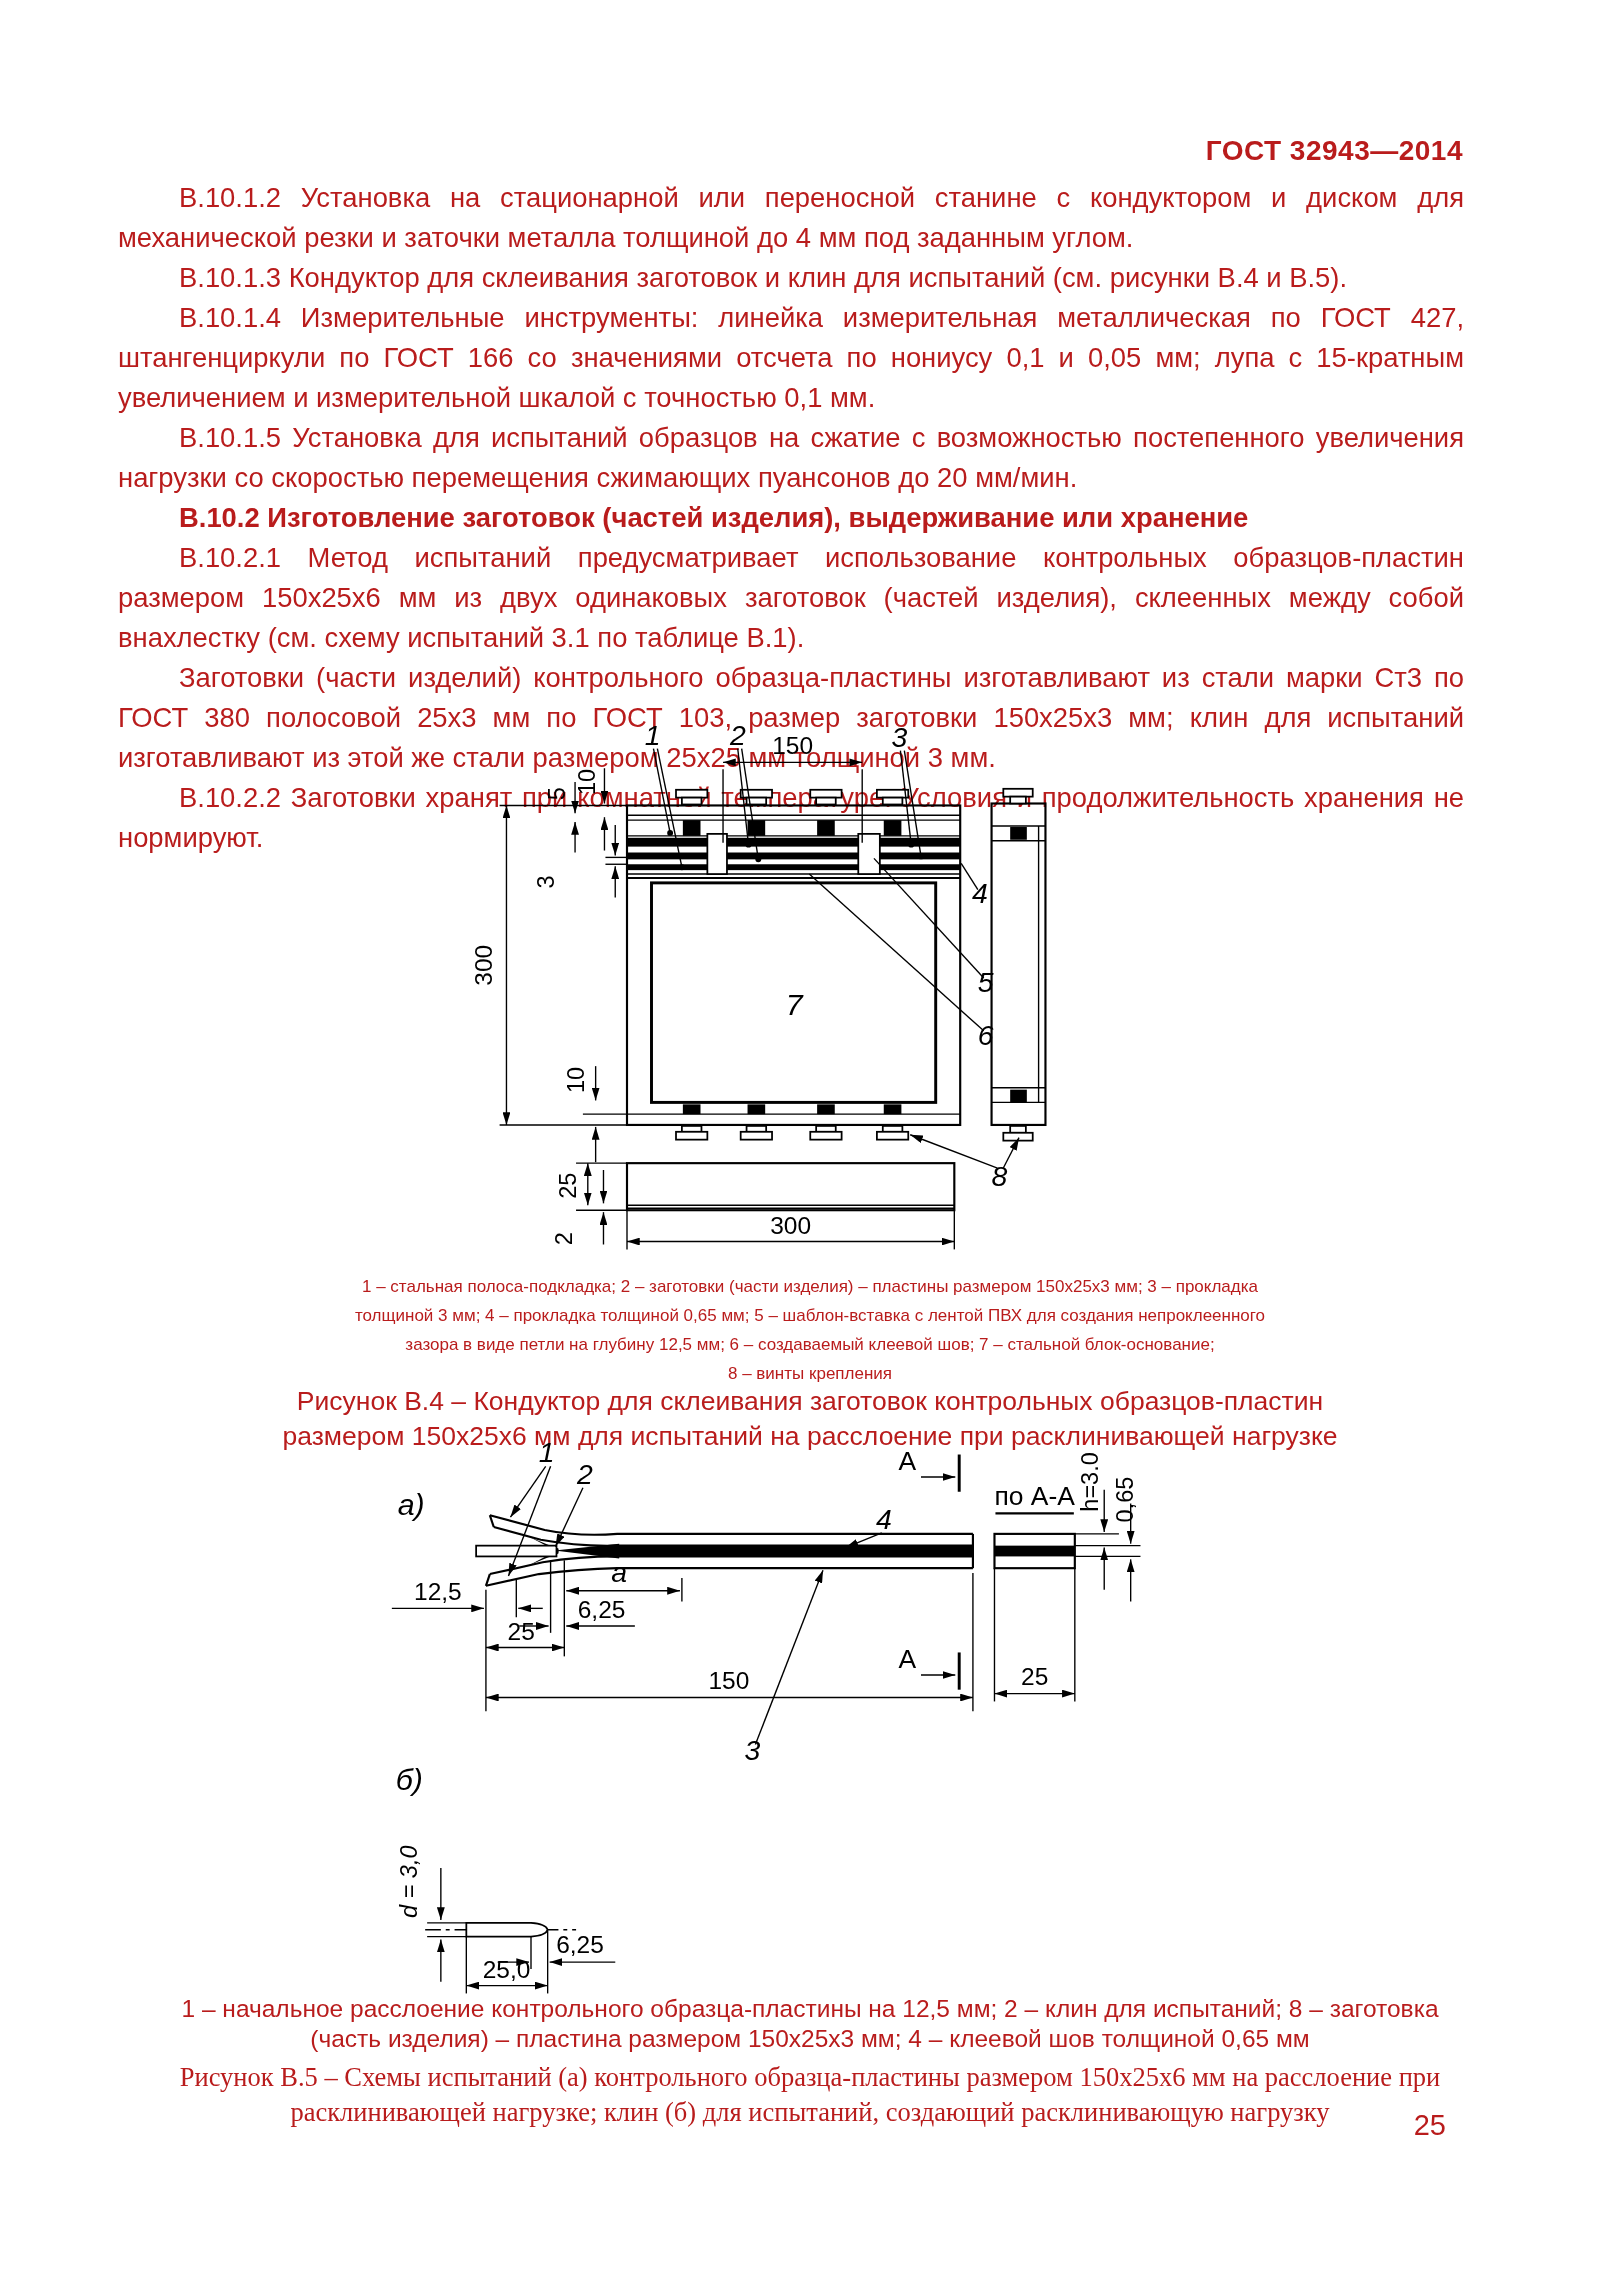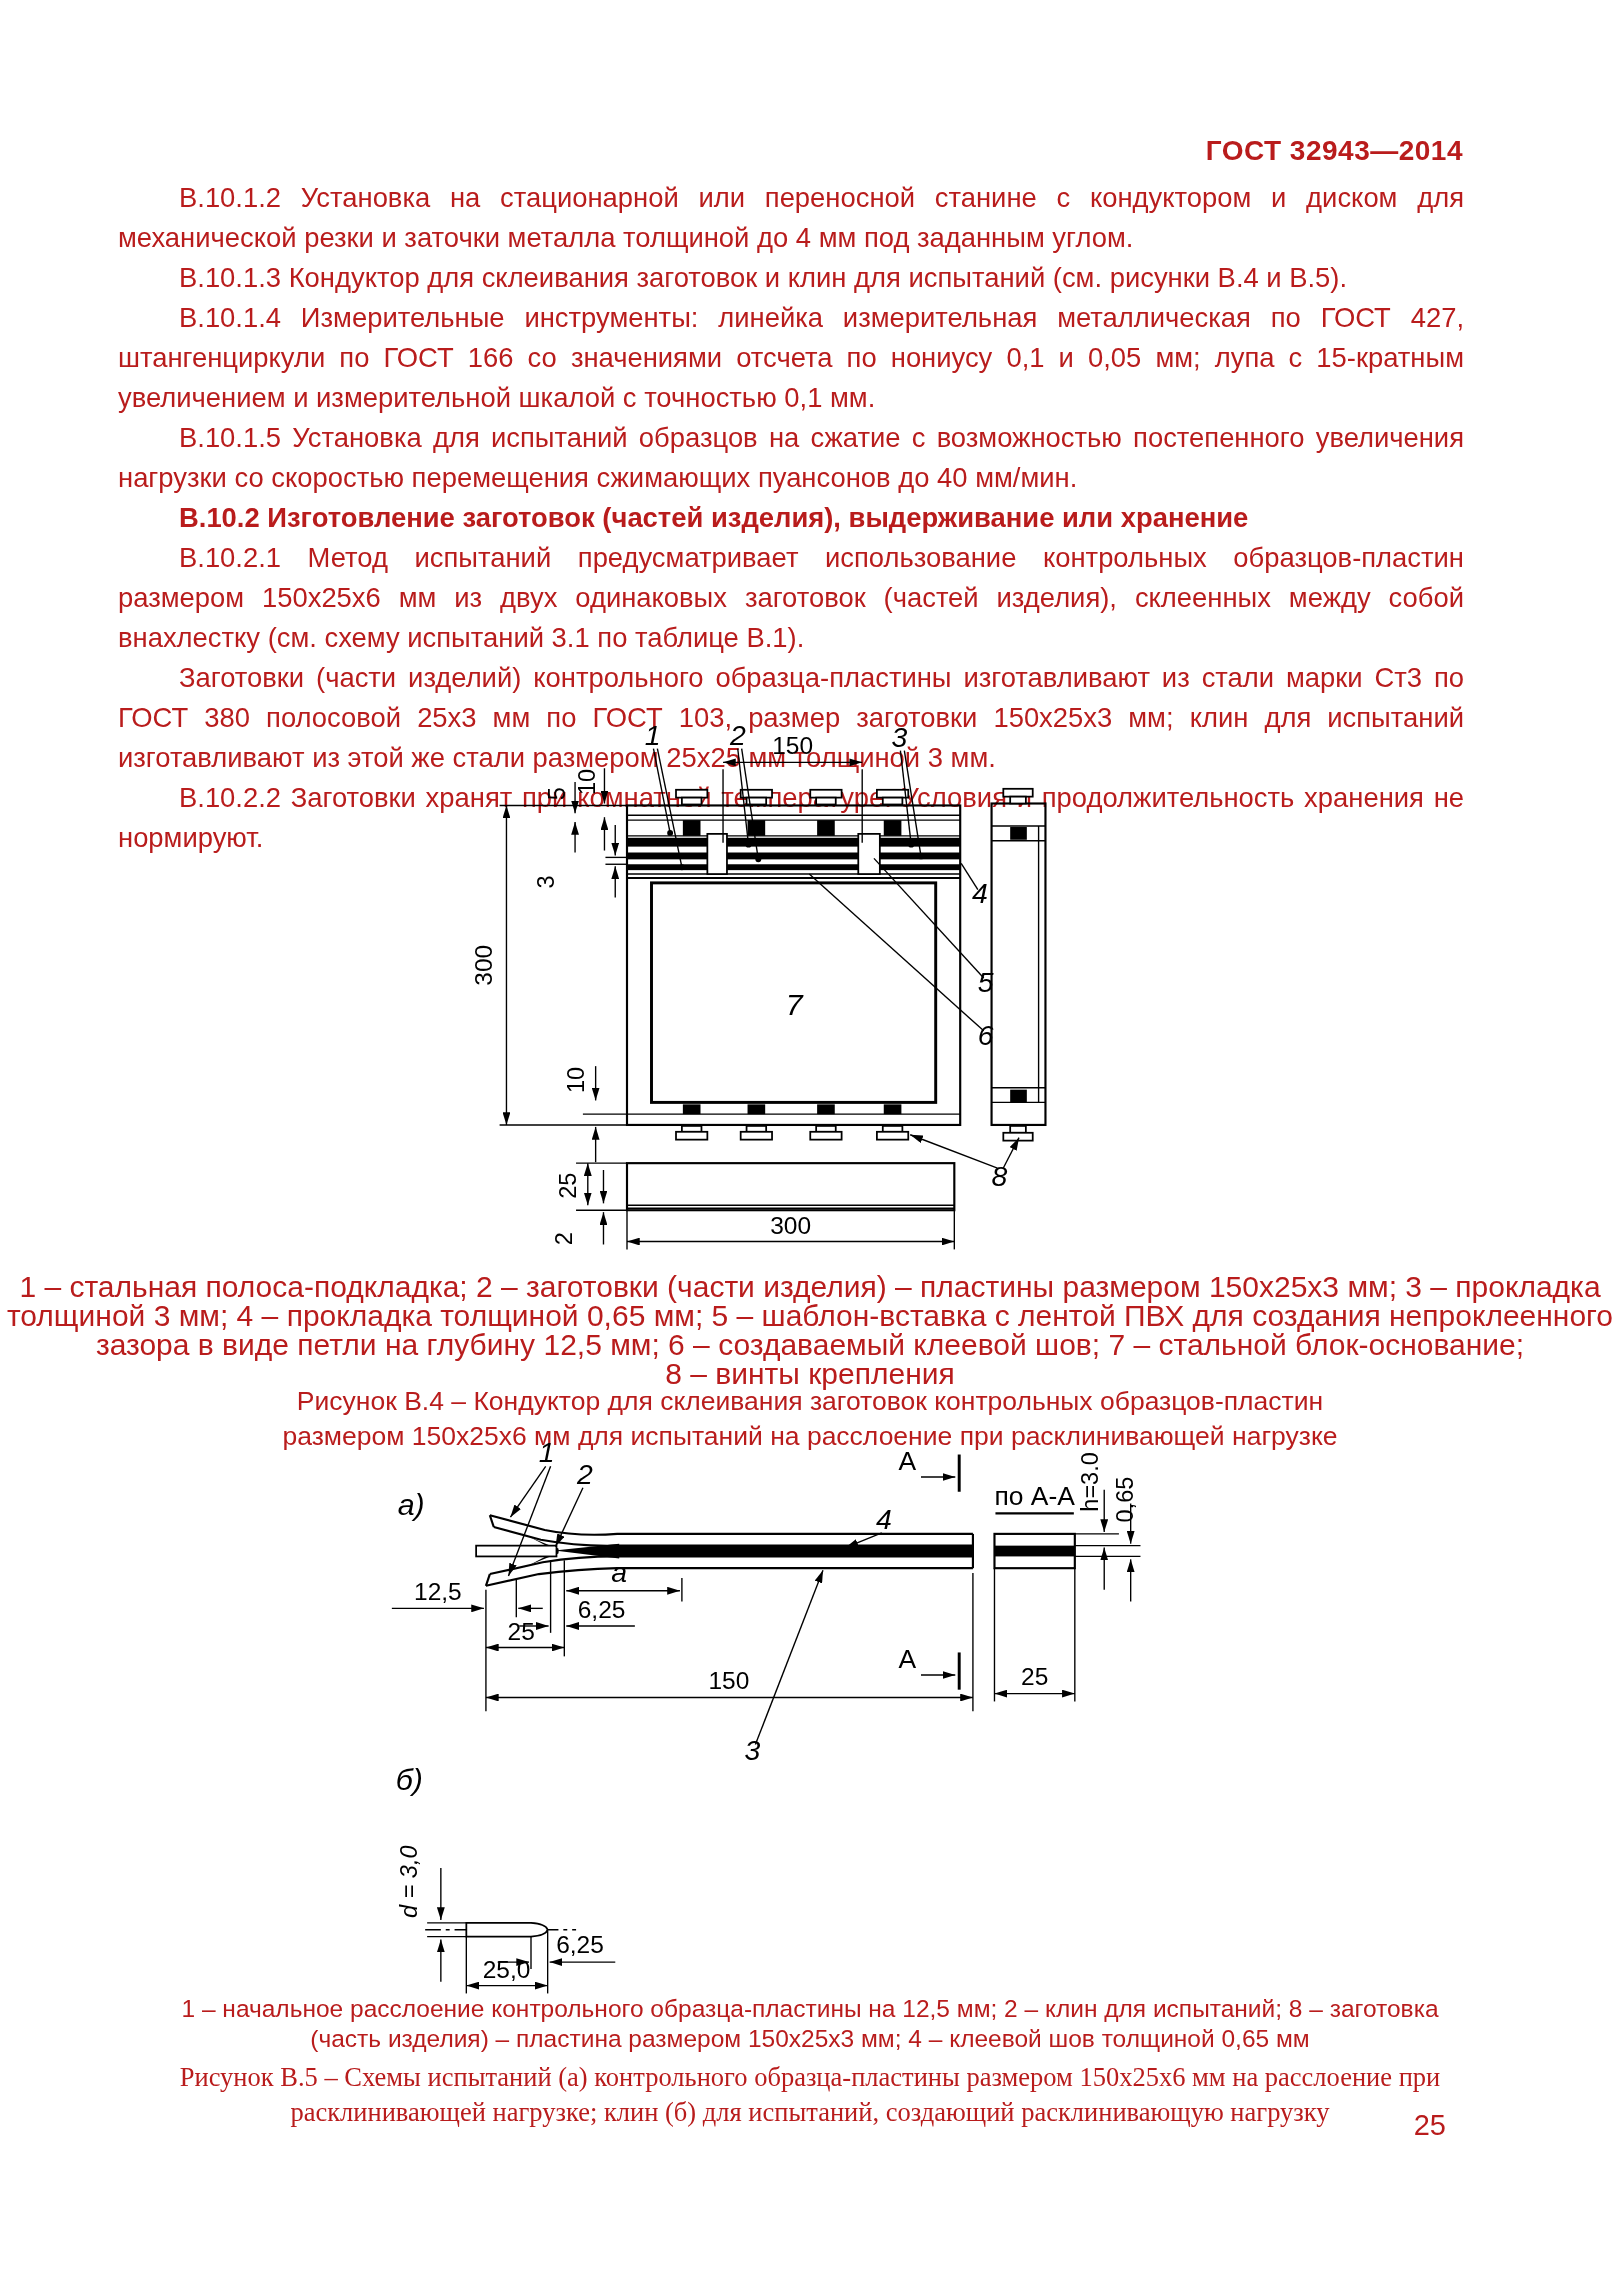--- a/index.html
+++ b/index.html
@@ -20,21 +20,21 @@
   .body-text p { margin:0; text-indent:61px; }
   .body-text p.subhead { font-weight:bold; }
   .fig { position:absolute; }
   .fig-b4 { top:725px; left:431px; }
   .fig-b5 { top:1431px; left:372px; }
   svg { display:block; }
   svg * { vector-effect:none; }
   .centered-block {
     position:absolute; left:0; width:1620px; text-align:center;
   }
-  .legend-b4 { top:1272px; font-size:30px; line-height:29px; }
+  .legend-b4 { top:1272px; font-size:17px; line-height:29px; }
   .caption-b4 { top:1384px; font-size:26.5px; line-height:35px; }
   .legend-b5 { top:1994px; font-size:24.5px; line-height:30px; }
   .caption-b5 { top:2060px; font-size:26.5px; line-height:35px;font-family:Liberation Serif, serif; }
   .page-num { position:absolute; top:2109px; right:174px; font-size:29px; }
 
   
   .ol  { fill:none; stroke:#000; stroke-width:2.2px; }
   .ol3 { fill:none; stroke:#000; stroke-width:3px; }
   .tl  { fill:none; stroke:#000; stroke-width:1.4px; }
   .blk { fill:#000; stroke:none; }
@@ -49,21 +49,21 @@
 <body>
 
 <div class="page">
 
   <div class="doc-header">ГОСТ 32943—2014</div>
 
   <div class="body-text">
     <p>В.10.1.2 Установка на стационарной или переносной станине с кондуктором и диском для механической резки и заточки металла толщиной до 4 мм под заданным углом.</p>
     <p>В.10.1.3 Кондуктор для склеивания заготовок и клин для испытаний (см. рисунки В.4 и В.5).</p>
     <p>В.10.1.4 Измерительные инструменты: линейка измерительная металлическая по ГОСТ 427, штангенциркули по ГОСТ 166 со значениями отсчета по нониусу 0,1 и 0,05 мм; лупа с 15-кратным увеличением и измерительной шкалой с точностью 0,1 мм.</p>
-    <p>В.10.1.5 Установка для испытаний образцов на сжатие с возможностью постепенного увеличения нагрузки со скоростью перемещения сжимающих пуансонов до 40 мм/мин.</p>
+    <p>В.10.1.5 Установка для испытаний образцов на сжатие с возможностью постепенного увеличения нагрузки со скоростью перемещения сжимающих пуансонов до 20 мм/мин.</p>
     <p class="subhead">В.10.2 Изготовление заготовок (частей изделия), выдерживание или хранение</p>
     <p>В.10.2.1 Метод испытаний предусматривает использование контрольных образцов-пластин размером 150х25х6 мм из двух одинаковых заготовок (частей изделия), склеенных между собой внахлестку (см. схему испытаний 3.1 по таблице В.1).</p>
     <p>Заготовки (части изделий) контрольного образца-пластины изготавливают из стали марки Ст3 по ГОСТ 380 полосовой 25х3 мм по ГОСТ 103, размер заготовки 150х25х3 мм; клин для испытаний изготавливают из этой же стали размером 25х25 мм толщиной 3 мм.</p>
     <p>В.10.2.2 Заготовки хранят при комнатной температуре. Условия и продолжительность хранения не нормируют.</p>
   </div>
 
   <div class="fig fig-b4">
   <svg width="686" height="549" viewBox="0 0 700 560">
     <defs>
       <marker id="ae4" markerWidth="14" markerHeight="8" refX="13" refY="4" orient="auto" markerUnits="userSpaceOnUse">

